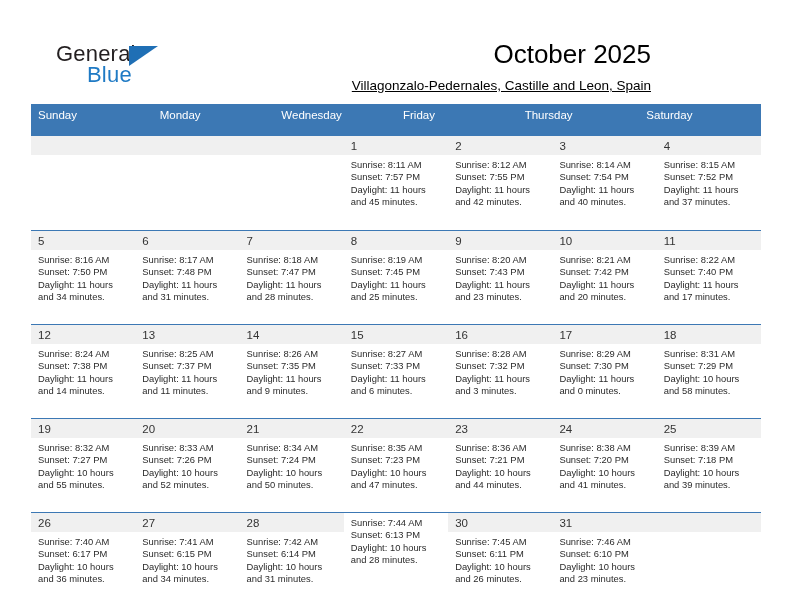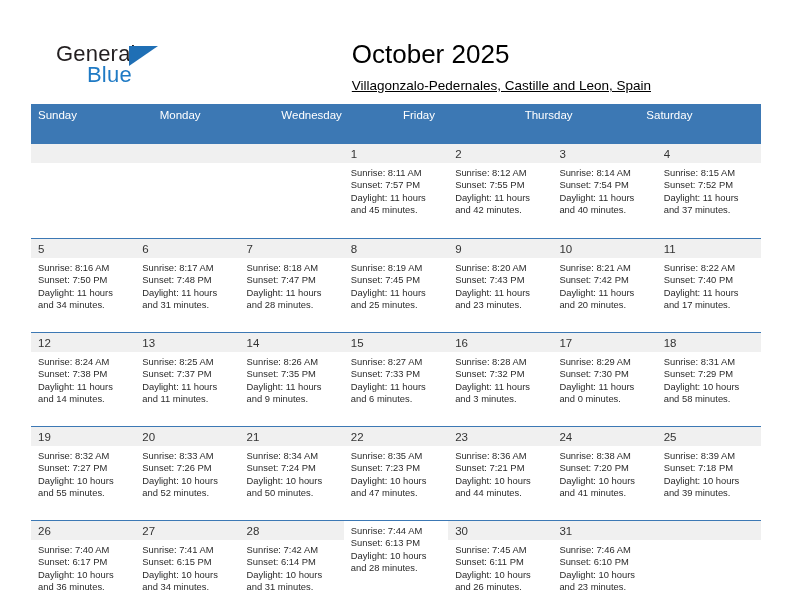--- a/index.html
+++ b/index.html
@@ -64,20 +64,21 @@
     width: 0;
     height: 0;
     border-top: 20px solid #1f6fb5;
     border-right: 29px solid transparent;
   }
 
   .title-block {
     position: absolute;
     right: 36px;
     top: 30px;
+    text-align: right;
   }
   .month-title {
     font-size: 26px;
     color: #000000;
     line-height: 32px;
     white-space: nowrap;
   }
   .location-sub {
     margin-top: 8px;
     font-size: 13.5px;
@@ -90,21 +91,21 @@
   
   .calendar {
     position: absolute;
     left: 31px;
     top: 104px;
     width: 730px;
   }
   .cal-head {
     display: flex;
     width: 730px;
-    height: 40px;
+    height: 32px;
     background: #3c78b4;
   }
   .cal-head .dow {
     flex: 1 1 0;
     min-width: 0;
     font-size: 11.5px;
     color: #ffffff;
     line-height: 22px;
     padding-left: 7px;
     box-sizing: border-box;

